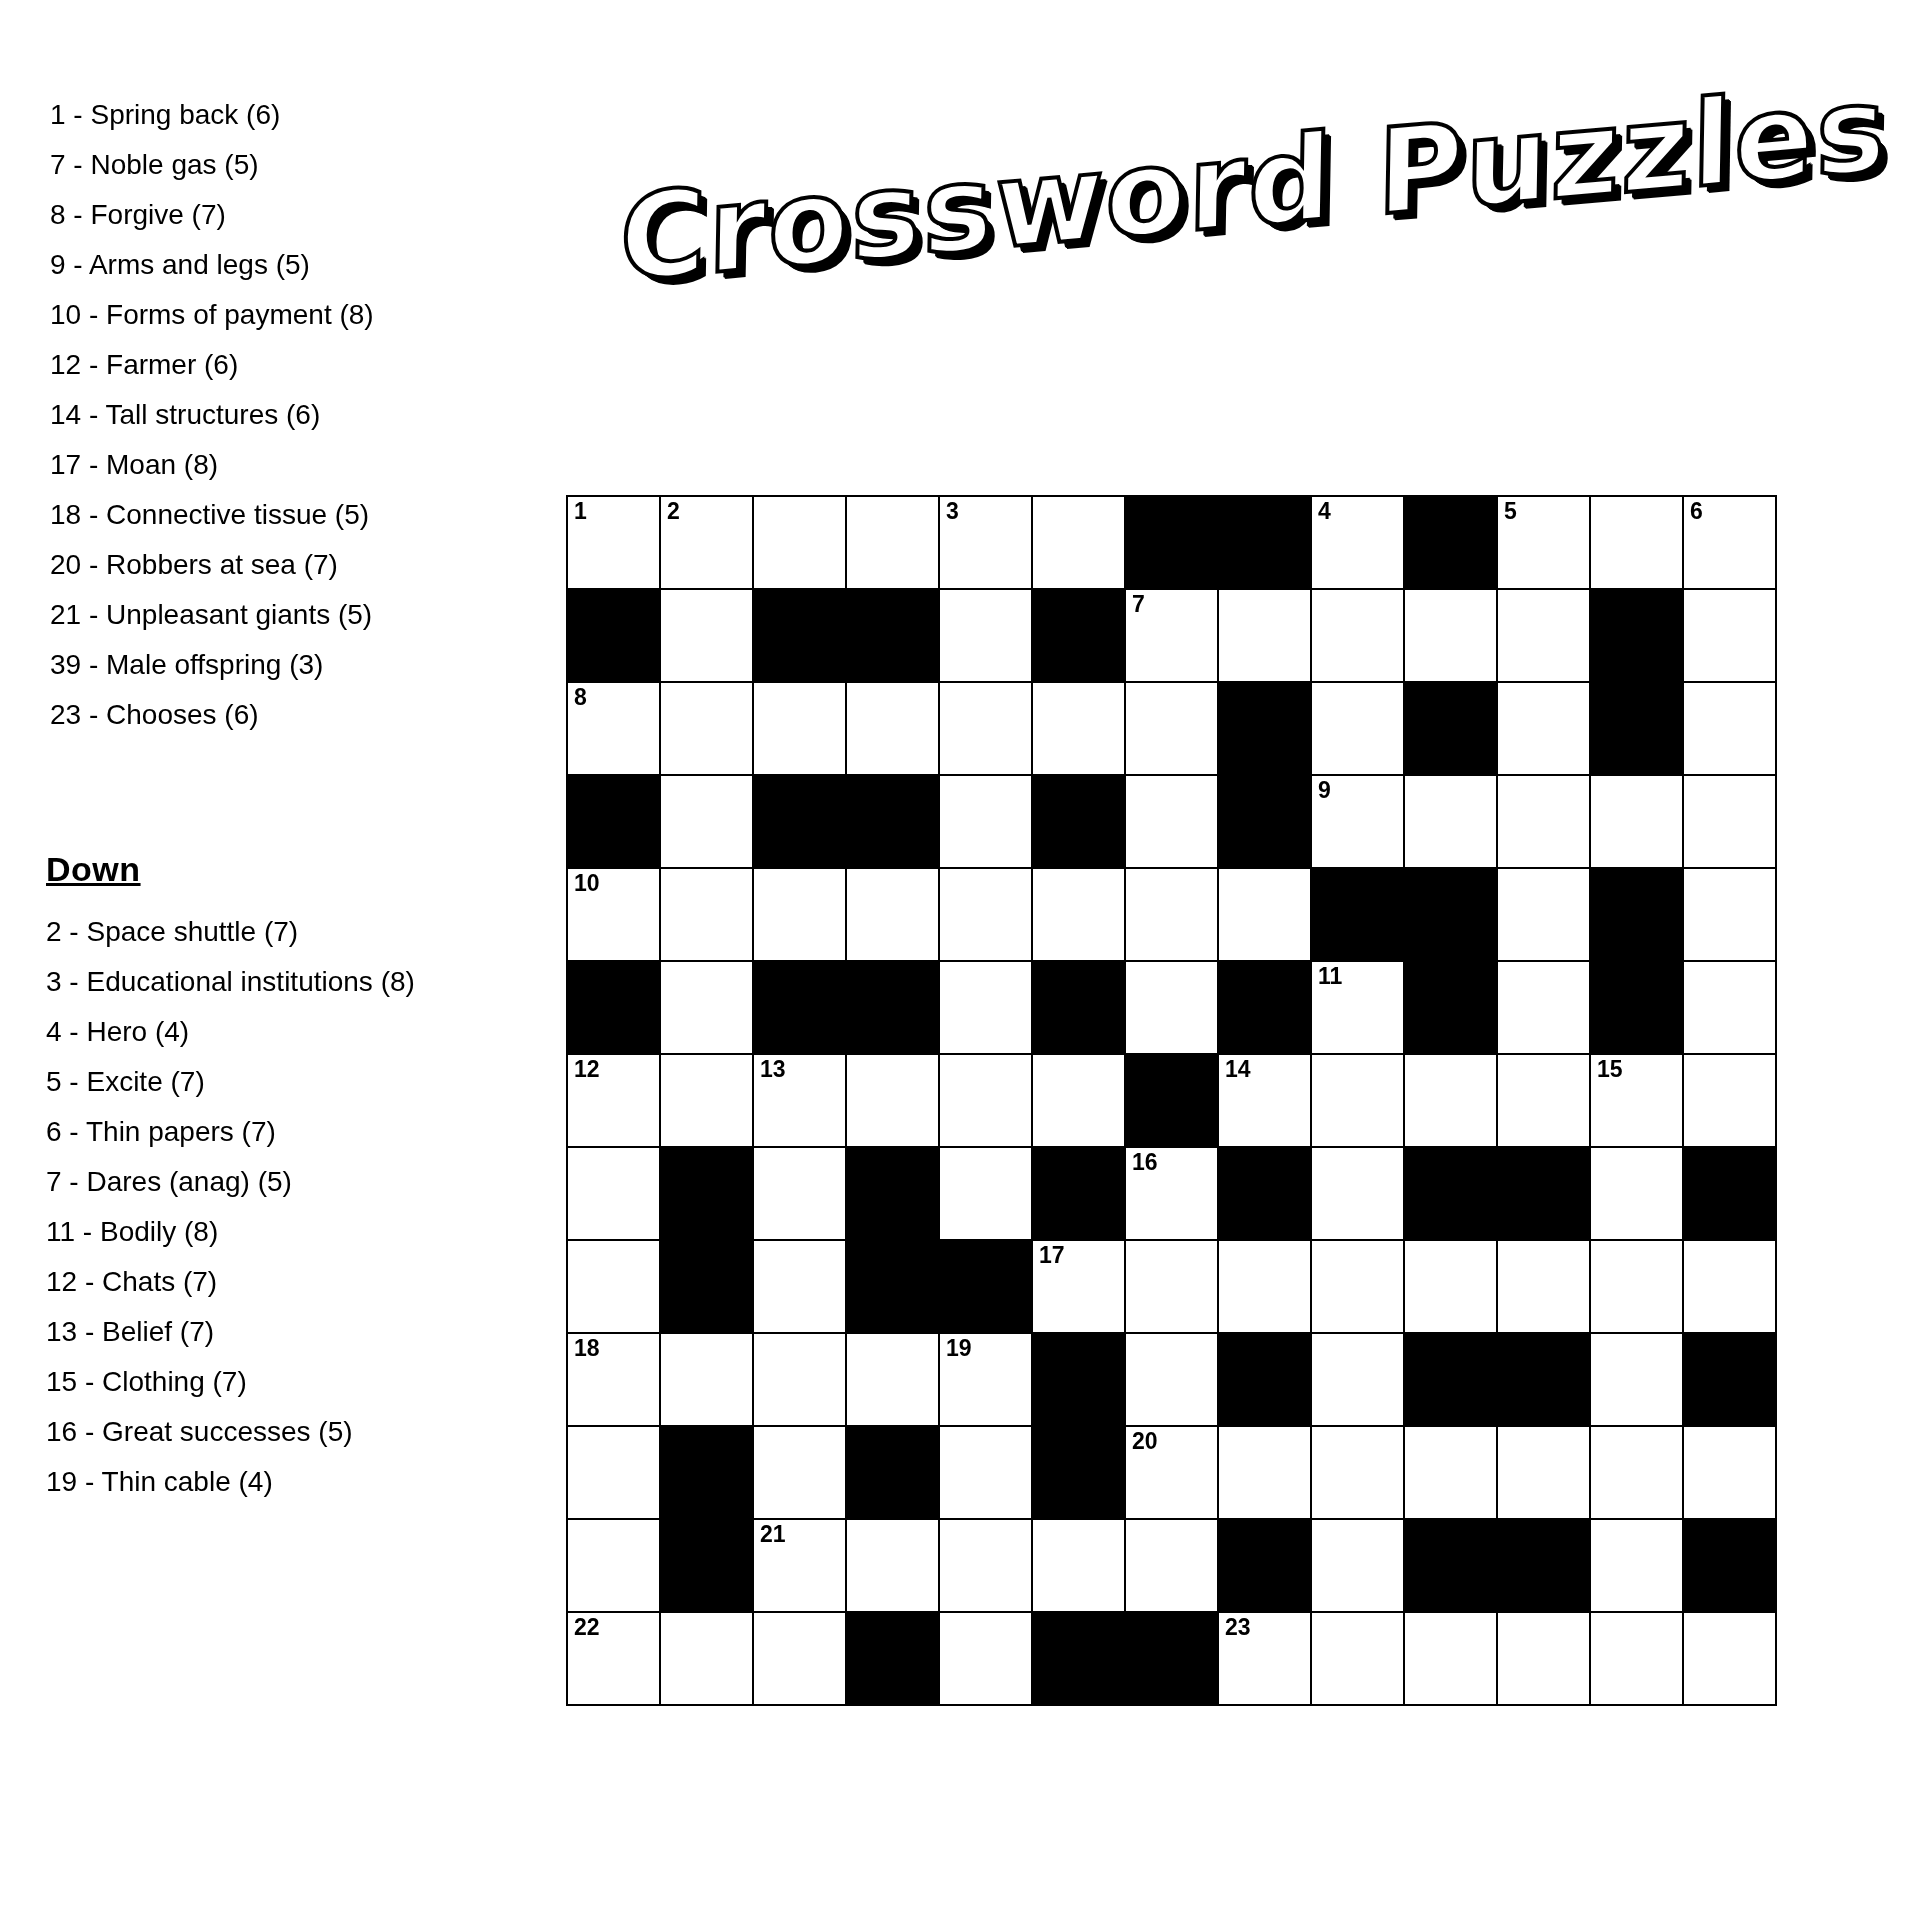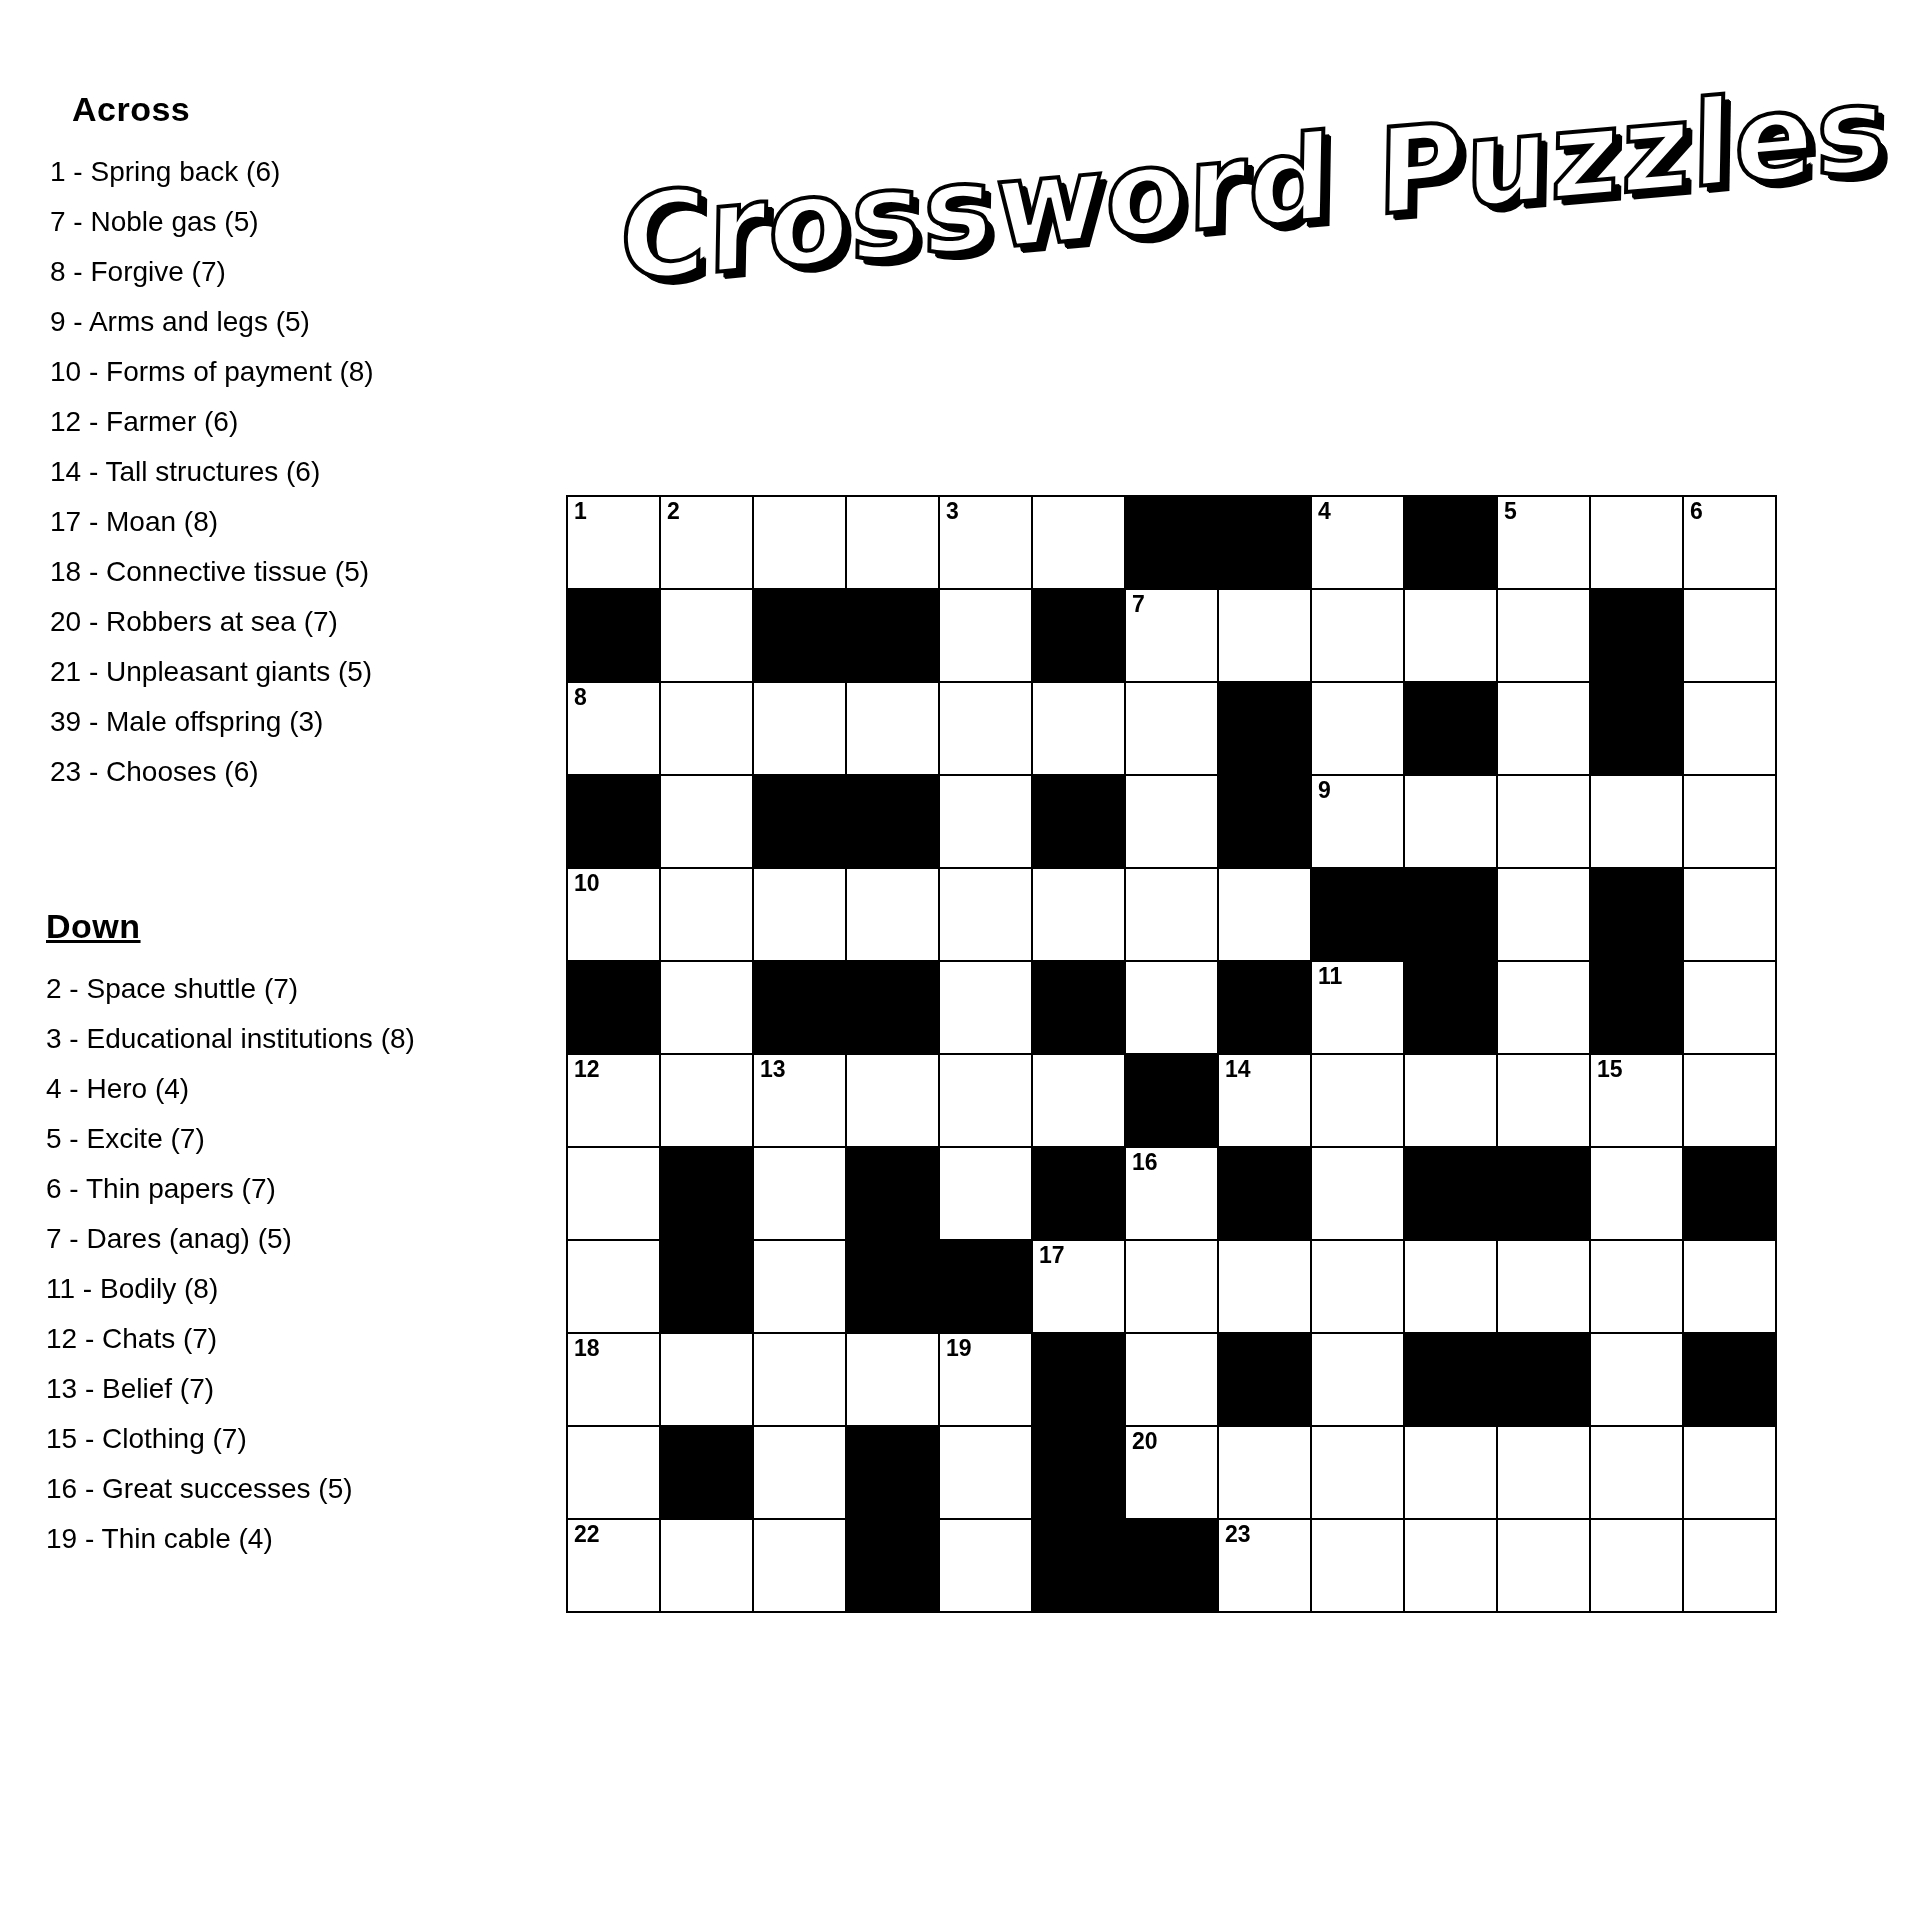--- a/index.html
+++ b/index.html
@@ -104,21 +104,20 @@
     font-size: 23px;
     font-weight: bold;
     font-family: "Liberation Sans", sans-serif;
     line-height: 1.1;
   }
 </style>
 </head>
 <body>
 
 <div id="clues-panel">
-  <h2 class="clue-heading">Across</h2>
   <ul class="clue-list" id="across-list">
       <li class="clue-item">1 - Spring back (6)</li>
       <li class="clue-item">7 - Noble gas (5)</li>
       <li class="clue-item">8 - Forgive (7)</li>
       <li class="clue-item">9 - Arms and legs (5)</li>
       <li class="clue-item">10 - Forms of payment (8)</li>
       <li class="clue-item">12 - Farmer (6)</li>
       <li class="clue-item">14 - Tall structures (6)</li>
       <li class="clue-item">17 - Moan (8)</li>
       <li class="clue-item">18 - Connective tissue (5)</li>
@@ -351,20 +350,37 @@
             <span class="cell-num">20</span>
           </td>
           <td></td>
           <td></td>
           <td></td>
           <td></td>
           <td></td>
           <td></td>
         </tr>
         <tr>
+          <td></td>
+          <td class="block"></td>
+          <td>
+            <span class="cell-num">21</span>
+          </td>
+          <td></td>
+          <td></td>
+          <td></td>
+          <td></td>
+          <td class="block"></td>
+          <td></td>
+          <td class="block"></td>
+          <td class="block"></td>
+          <td></td>
+          <td class="block"></td>
+        </tr>
+        <tr>
           <td>
             <span class="cell-num">22</span>
           </td>
           <td></td>
           <td></td>
           <td class="block"></td>
           <td></td>
           <td class="block"></td>
           <td class="block"></td>
           <td>

